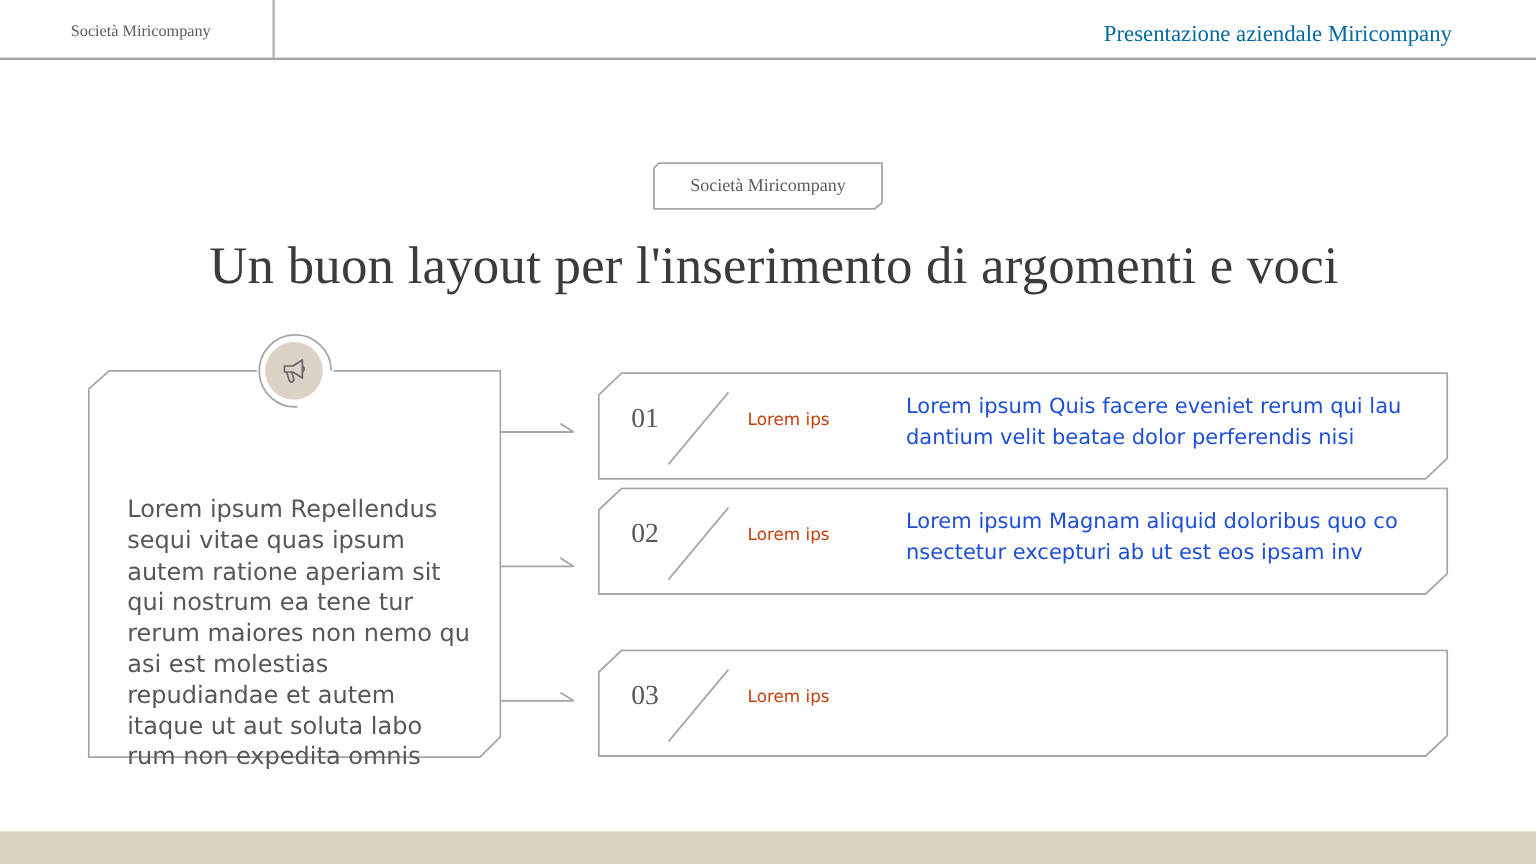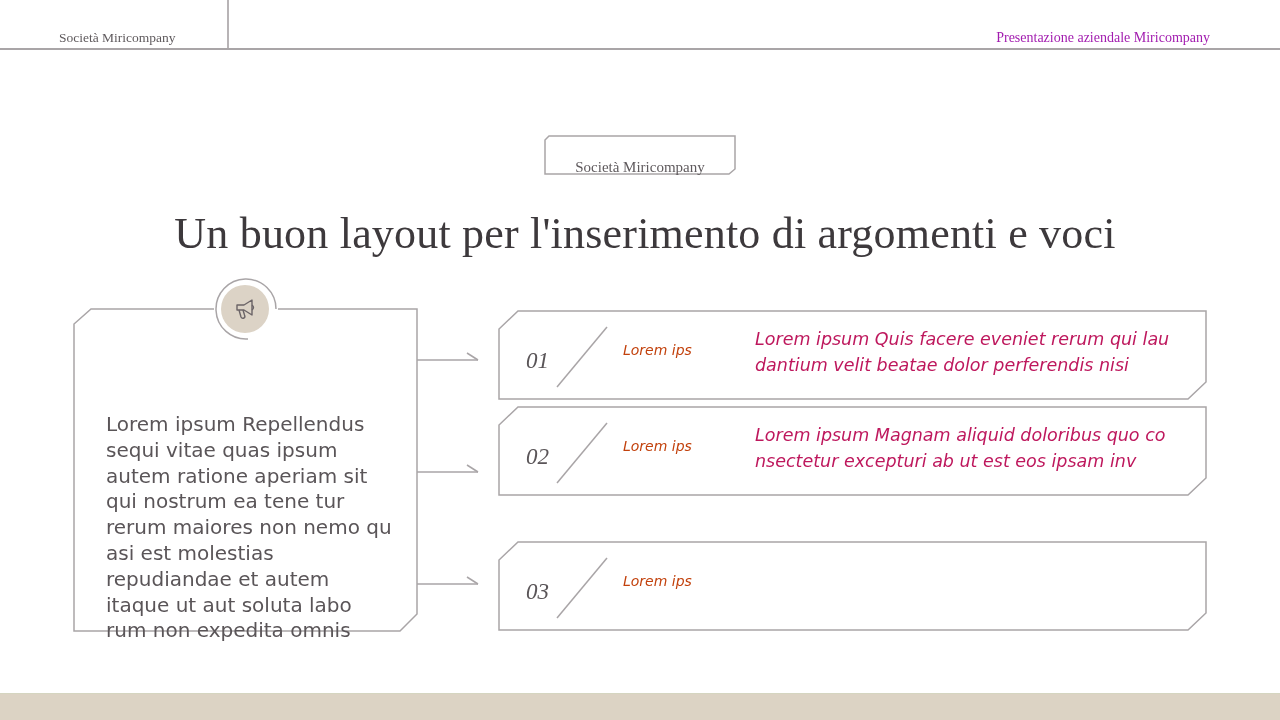--- a/index.html
+++ b/index.html
@@ -1,25 +1,25 @@
 <!DOCTYPE html>
 <html><head>
   <meta charset="utf-8">
   <style>
     * { box-sizing: border-box; margin: 0; padding: 0; }
     html, body { width: 1280px; height: 720px; overflow: hidden; background: #ffffff; }
     body { position: relative; font-family: "Liberation Sans", "DejaVu Sans", sans-serif; color: #4a4548; }
-    .serif { font-family: "Liberation Serif", "DejaVu Serif", serif; margin-top: 12px; }
+    .serif { font-family: "Liberation Serif", "DejaVu Serif", serif; }
     .sans { font-family: "DejaVu Sans", "Liberation Sans", sans-serif; }
 
     
     .header { position: absolute; left: 0; top: 0; width: 1280px; height: 50px; border-bottom: 2px solid #a9a5a7; }
     .header-left { position: absolute; left: 59px; top: 18px; font-size: 13.5px; color: #5f5a5d; }
     .header-divider { position: absolute; left: 227px; top: 0; width: 2px; height: 48px; background: #b8b4b6; }
-    .header-right { position: absolute; right: 70px; top: 18px; font-size: 14px; color: #a21caf; }
+    .header-right { position: absolute; right: 70px; top: 18px; font-size: 19px; color: #0369a1; }
 
     
     .tag { position: absolute; left: 544px; top: 135px; width: 192px; height: 40px; }
     .tag svg { position: absolute; left: 0; top: 0; }
     .tag-label { position: absolute; left: 0; top: 0; width: 192px; height: 40px; line-height: 40px; text-align: center; font-size: 15px; color: #5f5a5d; }
 
     
     .title { position: absolute; left: 0; top: 196px; width: 1290px; text-align: center; font-size: 44px; color: #3d393c; letter-spacing: 0.2px; }
 
     
@@ -27,26 +27,26 @@
     .left-card svg.frame { position: absolute; left: 0; top: 0; }
     .icon-ring { position: absolute; left: 141px; top: -31px; width: 64px; height: 64px; }
     .icon-disc { position: absolute; left: 148px; top: -23px; width: 48px; height: 48px; border-radius: 50%; background: #dcd3c6; display: flex; align-items: center; justify-content: center; }
     .left-card-title { position: absolute; left: 0; top: 60px; width: 345px; text-align: center; font-size: 18px; color: #3f3b3e; }
     .left-card-body { position: absolute; left: 33px; top: 104px; width: 290px; font-size: 20px; line-height: 25.8px; color: #5a5558; }
 
     
     .connectors { position: absolute; left: 417px; top: 340px; }
 
     
-    .item { position: absolute; left: 498px; width: 710px; height: 107px; font-style: italic; }
+    .item { position: absolute; left: 498px; width: 710px; height: 107px; }
     .item svg.frame { position: absolute; left: 0; top: 0; }
     .item-num { position: absolute; left: 28px; top: 26px; font-size: 23px; color: #5a5558; }
     .item-slash { position: absolute; left: 58px; top: 16px; }
     .item-label { position: absolute; left: 125px; top: 32px; font-size: 14px; color: #c2410c; }
-    .item-desc { position: absolute; left: 257px; top: 17px; width: 430px; font-size: 17.5px; line-height: 25.5px; color: #be185d; }
+    .item-desc { position: absolute; left: 257px; top: 17px; width: 430px; font-size: 17.5px; line-height: 25.5px; color: #1d4ed8; }
 
     
     .footer-band { position: absolute; left: 0; top: 693px; width: 1280px; height: 27px; background: #dcd3c4; border-top: 1px solid #d5d5c0; }
   </style>
 </head>
 <body>
 
 <div class="header">
   <div class="header-left serif">Società Miricompany</div>
   <div class="header-divider"></div>

